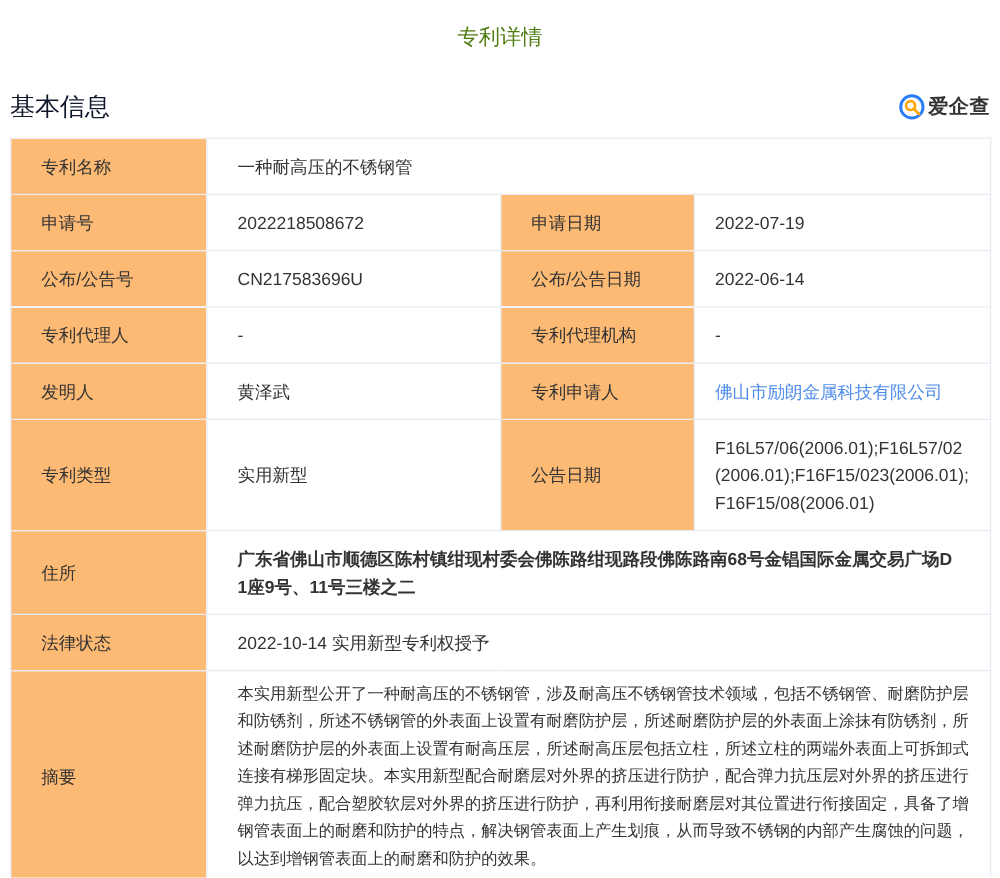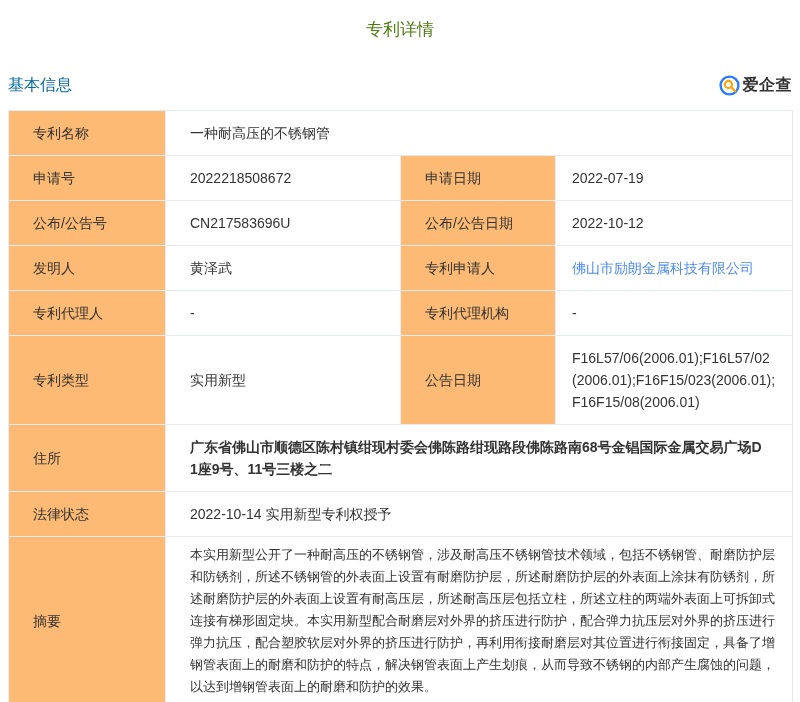--- a/index.html
+++ b/index.html
@@ -15,21 +15,21 @@
     text-align: center;
     font-size: 17px;
     font-weight: 400;
     color: #4d7c0f;
   }
   .section-header {
     display: flex; justify-content: space-between; align-items: center;
     margin: 32px 8px 13px 8px;
     height: 24px;
   }
-  .section-title { font-size: 16px; color: #0369a1; text-align: right; }
+  .section-title { font-size: 20px; color: #0f172a; text-align: right; }
   .logo { display: flex; align-items: flex-start; gap: 3px; cursor: pointer; }
   .logo-text { font-size: 16px; font-weight: 700; color: #333333; letter-spacing: 0.5px; }
   table.info {
     border-collapse: collapse;
     margin: 0 8px;
     width: 784px;
     table-layout: fixed;
   }
   td {
     border: 1px solid #e8ecf2;
@@ -89,37 +89,37 @@
       <td class="label">申请号</td>
       <td>2022218508672</td>
       <td class="label">申请日期</td>
       <td class="val4">2022-07-19</td>
     </tr>
 
     <tr>
       <td class="label">公布/公告号</td>
       <td>CN217583696U</td>
       <td class="label">公布/公告日期</td>
-      <td class="val4">2022-10-12</td>
+      <td class="val4">2022-06-14</td>
+    </tr>
+
+    <tr>
+      <td class="label">专利代理人</td>
+      <td>-</td>
+      <td class="label">专利代理机构</td>
+      <td class="val4">-</td>
     </tr>
 
     <tr>
       <td class="label">发明人</td>
       <td>黄泽武</td>
       <td class="label">专利申请人</td>
       <td class="val4">
         <span class="link">佛山市励朗金属科技有限公司</span>
       </td>
-    </tr>
-
-    <tr>
-      <td class="label">专利代理人</td>
-      <td>-</td>
-      <td class="label">专利代理机构</td>
-      <td class="val4">-</td>
     </tr>
 
     <tr>
       <td class="label">专利类型</td>
       <td>实用新型</td>
       <td class="label">公告日期</td>
       <td class="val4">F16L57/06(2006.01);F16L57/02(2006.01);F16F15/023(2006.01);F16F15/08(2006.01)</td>
     </tr>
 
     <tr>

